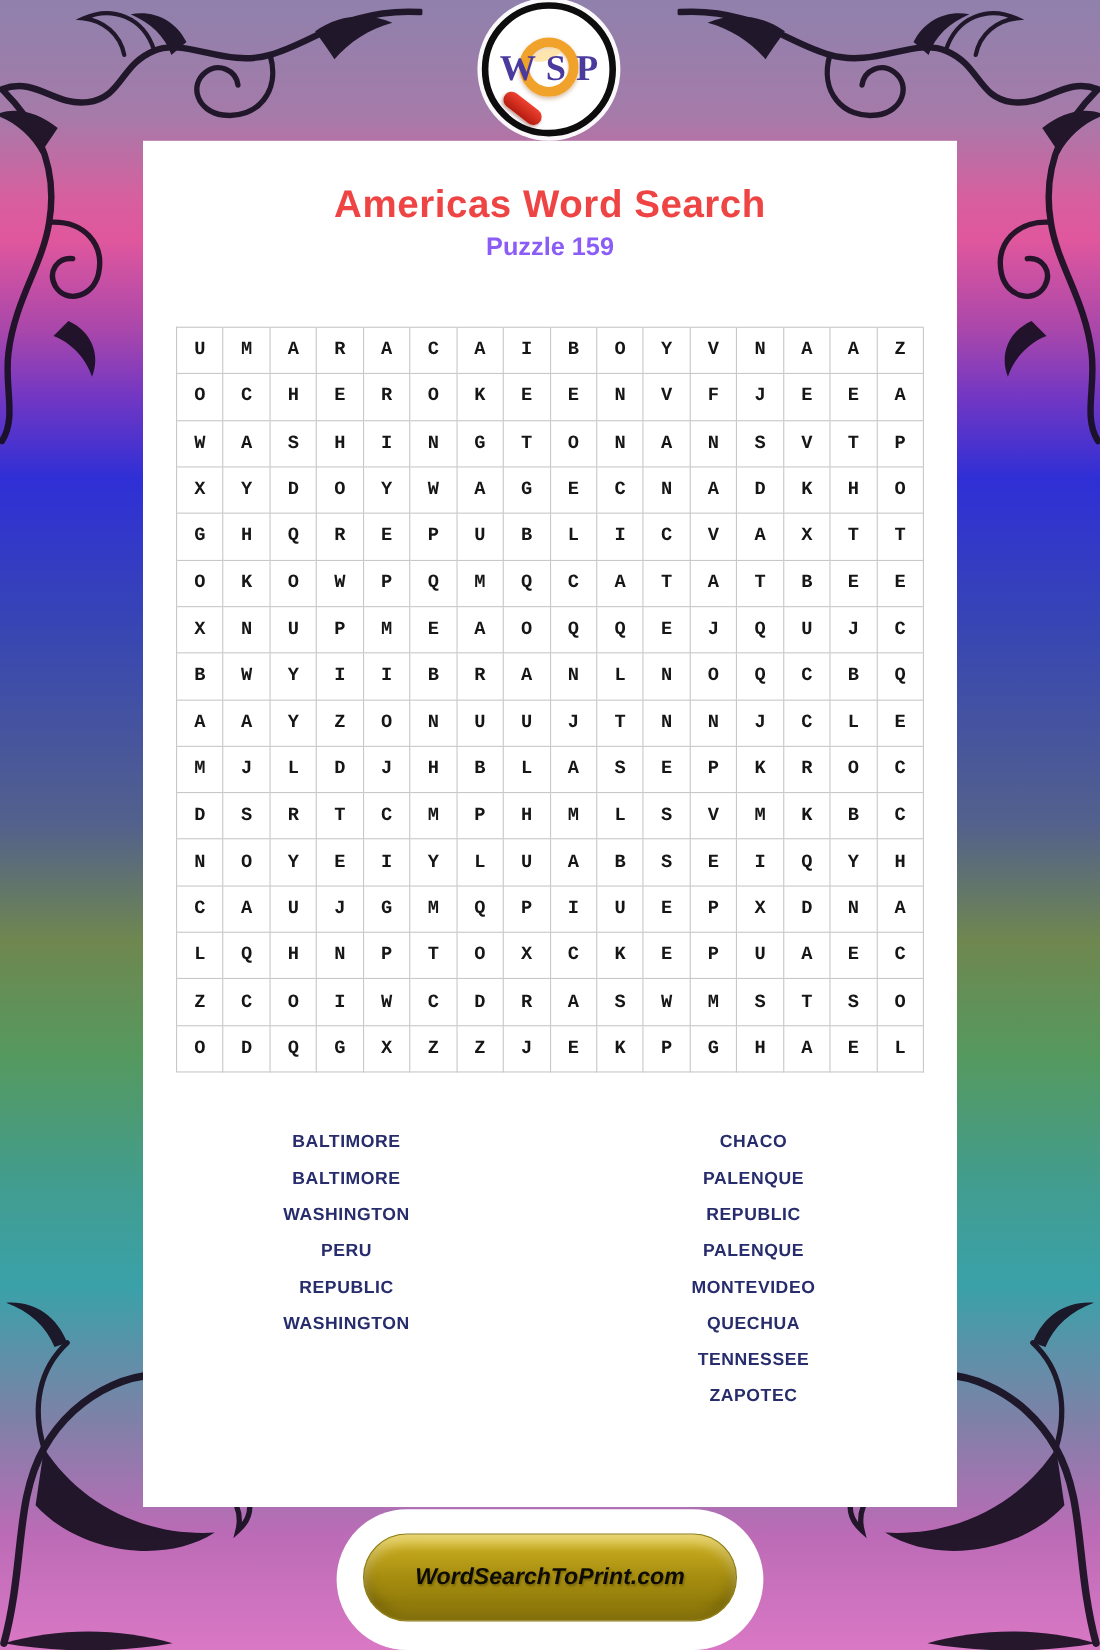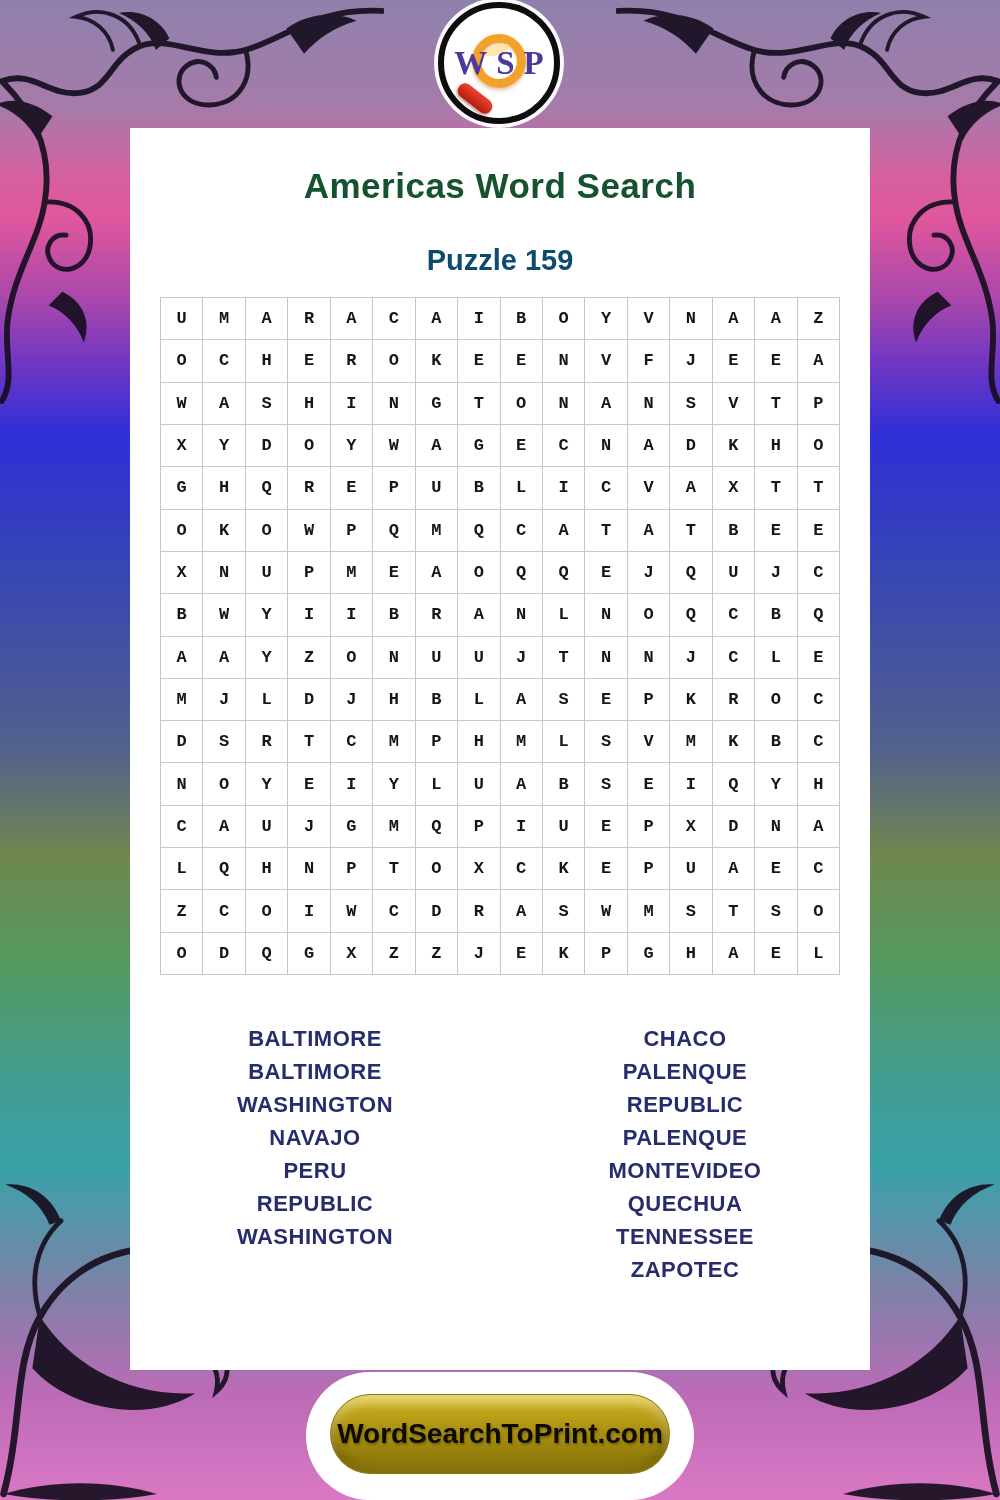--- a/index.html
+++ b/index.html
@@ -52,25 +52,25 @@
     box-shadow:0 2px 3px rgba(90,10,0,.4);
   }
 
   
   .card {
     position:absolute; left:130px; top:128px; width:740px; height:1242px;
     background:#ffffff; z-index:2;
   }
   .title {
     position:absolute; top:38px; left:0; width:100%; text-align:center;
-    font-size:35px; font-weight:700; color:#14532d; letter-spacing:.5px;
+    font-size:35px; font-weight:700; color:#ef4444; letter-spacing:.5px;
   }
   .subtitle {
-    position:absolute; top:116px; left:0; width:100%; text-align:center;
-    font-size:29px; font-weight:700; color:#0c4a6e;
+    position:absolute; top:83px; left:0; width:100%; text-align:center;
+    font-size:23px; font-weight:700; color:#8b5cf6;
   }
 
   
   .grid {
     position:absolute; left:30px; top:169px; width:680px; height:678px;
     display:grid; grid-template-columns:repeat(16,1fr); grid-template-rows:repeat(16,1fr);
     border-top:1px solid #c8c8c8; border-left:1px solid #c8c8c8;
     background:#fff;
   }
   .cell {
@@ -80,39 +80,40 @@
     font-size:17px; color:#161616;
   }
 
   
   .words {
     position:absolute; top:894px; left:0; width:100%;
     display:flex;
   }
   .word-col { width:50%; text-align:center; }
   .word-item {
-    font-size:22px; font-weight:700; color:#272c6c;
+    font-size:16px; font-weight:700; color:#272c6c;
     line-height:33px; letter-spacing:.5px;
   }
 
   
   .footer-pill {
     position:absolute; left:306px; top:1372px; width:388px; height:128px;
     background:#ffffff; border-radius:64px; z-index:3;
   }
   .footer-btn {
     position:absolute; left:24px; top:22px; width:340px; height:80px;
     border-radius:40px;
     background:linear-gradient(180deg,#e0c63d 0%, #c0a41c 20%, #a68d10 50%, #947e0b 80%, #a58d12 100%);
     border:1px solid #8a7a10;
     box-shadow:inset 0 8px 10px rgba(255,250,220,.35), inset 0 -8px 12px rgba(60,50,0,.35);
     display:flex; align-items:center; justify-content:center;
-    font-size:28px; font-weight:700; color:#0d0b03;
+    font-size:21px; font-weight:700; color:#0d0b03;
     text-shadow:1px 2px 2px rgba(70,60,0,.45);
     cursor:pointer;
+    font-style:italic;
   }
 </style>
 </head>
 <body>
 
 <div class="page">
 
   <svg class="flourish fl-tl" width="390" height="420" viewBox="0 0 400 420">
     <path d="M 398 12 C 330 8 300 40 258 52 C 216 64 180 36 150 48 C 118 61 120 92 88 96 C 56 100 40 72 8 84" stroke-width="6"></path>
     <path d="M 258 52 C 268 86 246 112 214 108 C 190 105 182 80 198 68 C 210 59 226 66 228 80" stroke-width="5"></path>
@@ -428,21 +429,20 @@
         <div class="cell">A</div>
         <div class="cell">E</div>
         <div class="cell">L</div>
       </div>
 
     <div class="words">
       <div class="word-col">
           <div class="word-item">BALTIMORE</div>
           <div class="word-item">BALTIMORE</div>
           <div class="word-item">WASHINGTON</div>
-          <div class="word-item">NAVAJO</div>
           <div class="word-item">PERU</div>
           <div class="word-item">REPUBLIC</div>
           <div class="word-item">WASHINGTON</div>
         </div>
       <div class="word-col">
           <div class="word-item">CHACO</div>
           <div class="word-item">PALENQUE</div>
           <div class="word-item">REPUBLIC</div>
           <div class="word-item">PALENQUE</div>
           <div class="word-item">MONTEVIDEO</div>

